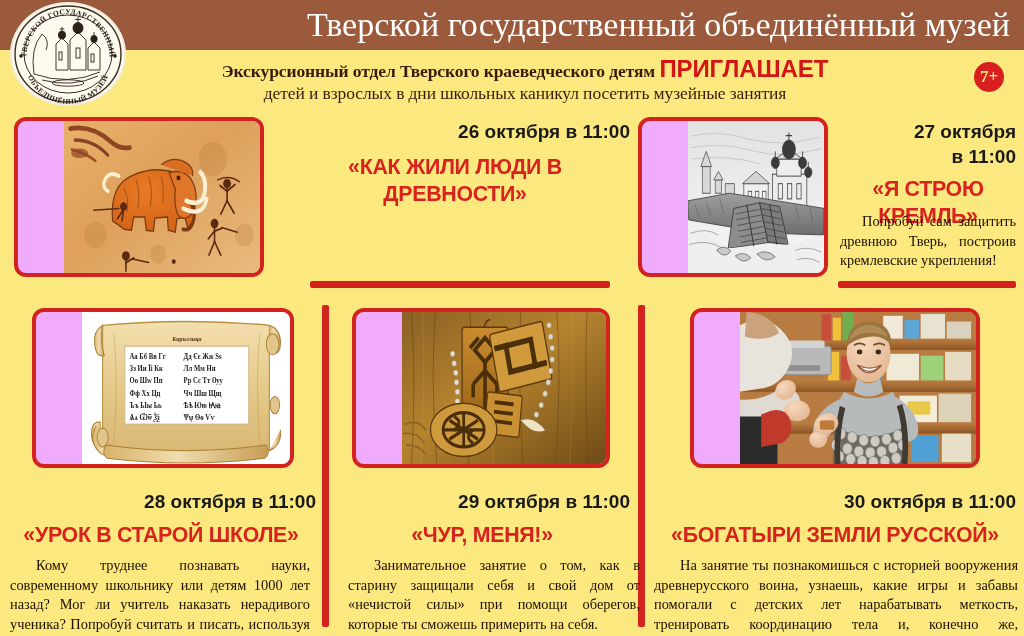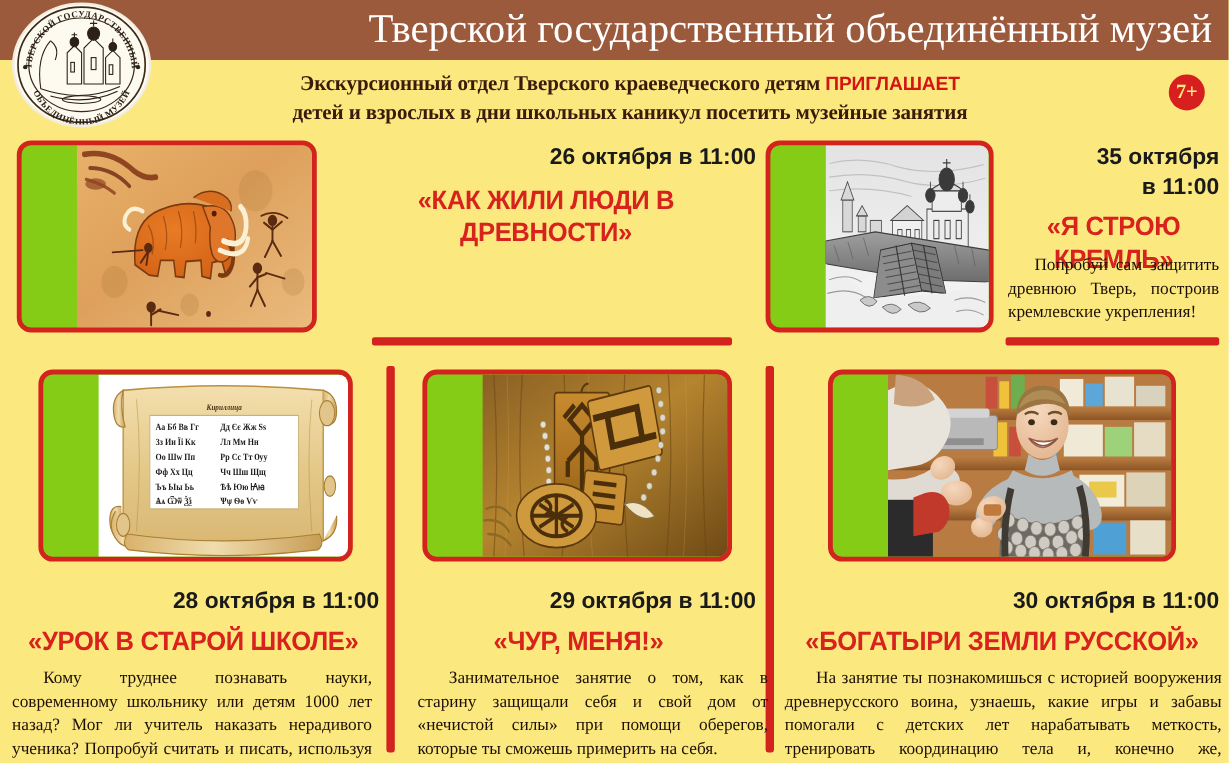--- a/index.html
+++ b/index.html
@@ -58,25 +58,25 @@
     font-family: "Liberation Serif", "DejaVu Serif", serif;
     font-weight: bold;
     font-size: 17.5px;
     line-height: 22px;
     letter-spacing: -0.1px;
   }
   .intro .line1 .accent {
     color: #d41515;
     font-family: "Liberation Sans", sans-serif;
     font-weight: bold;
-    font-size: 16px;
+    font-size: 24px;
   }
   .intro .line2 {
     font-family: "Liberation Serif", "DejaVu Serif", serif;
-    font-weight: bold;
+    font-weight: normal;
     font-size: 17.5px;
     line-height: 22px;
     letter-spacing: -0.1px;
   }
 
   .age-badge {
     position: absolute;
     left: 974px; top: 62px;
     width: 30px; height: 30px;
     border-radius: 50%;
@@ -88,21 +88,21 @@
     line-height: 30px;
     text-align: center;
   }
 
   
   .photo {
     position: absolute;
     border: 4px solid #d2231f;
     border-radius: 12px;
     overflow: hidden;
-    background: #84cc16;
+    background: #f0abfc;
     box-sizing: border-box;
     padding-left: 46px;
   }
   .photo svg { display: block; width: 100%; height: 100%; }
 
   
   .date {
     font-family: "Liberation Sans", "DejaVu Sans", sans-serif;
     font-weight: bold;
     font-size: 19px;
@@ -385,21 +385,21 @@
       </g>
       <g fill="#c9c9c9" stroke="#585858" stroke-width="0.8">
         <path d="M40 136 q10 -7 20 1 q-9 9 -20 -1 z"></path>
         <path d="M66 142 q12 -6 22 2 q-10 8 -22 -2 z"></path>
         <path d="M96 140 q14 -6 26 3 q-12 8 -26 -3 z"></path>
       </g>
     </svg>
   </div>
 
   <div class="date" style="position:absolute; left:840px; top:119px; width:176px;">
-    <div>35 октября</div>
+    <div>27 октября</div>
     <div>в 11:00</div>
   </div>
   <div class="title-red" style="position:absolute; left:836px; top:175px; width:184px;">«Я СТРОЮ КРЕМЛЬ»</div>
   <div class="body-text narrow" style="position:absolute; left:840px; top:212px; width:176px;">Попробуй сам защитить древнюю Тверь, построив кремлевские укрепления!</div>
   <div class="rule" style="left:838px; top:281px; width:178px;"></div>
 
   <div class="vrule" style="left:322px; top:305px; height:322px;"></div>
   <div class="vrule" style="left:638px; top:305px; height:322px;"></div>
 
   <div class="photo" style="left:32px; top:308px; width:262px; height:160px;">

